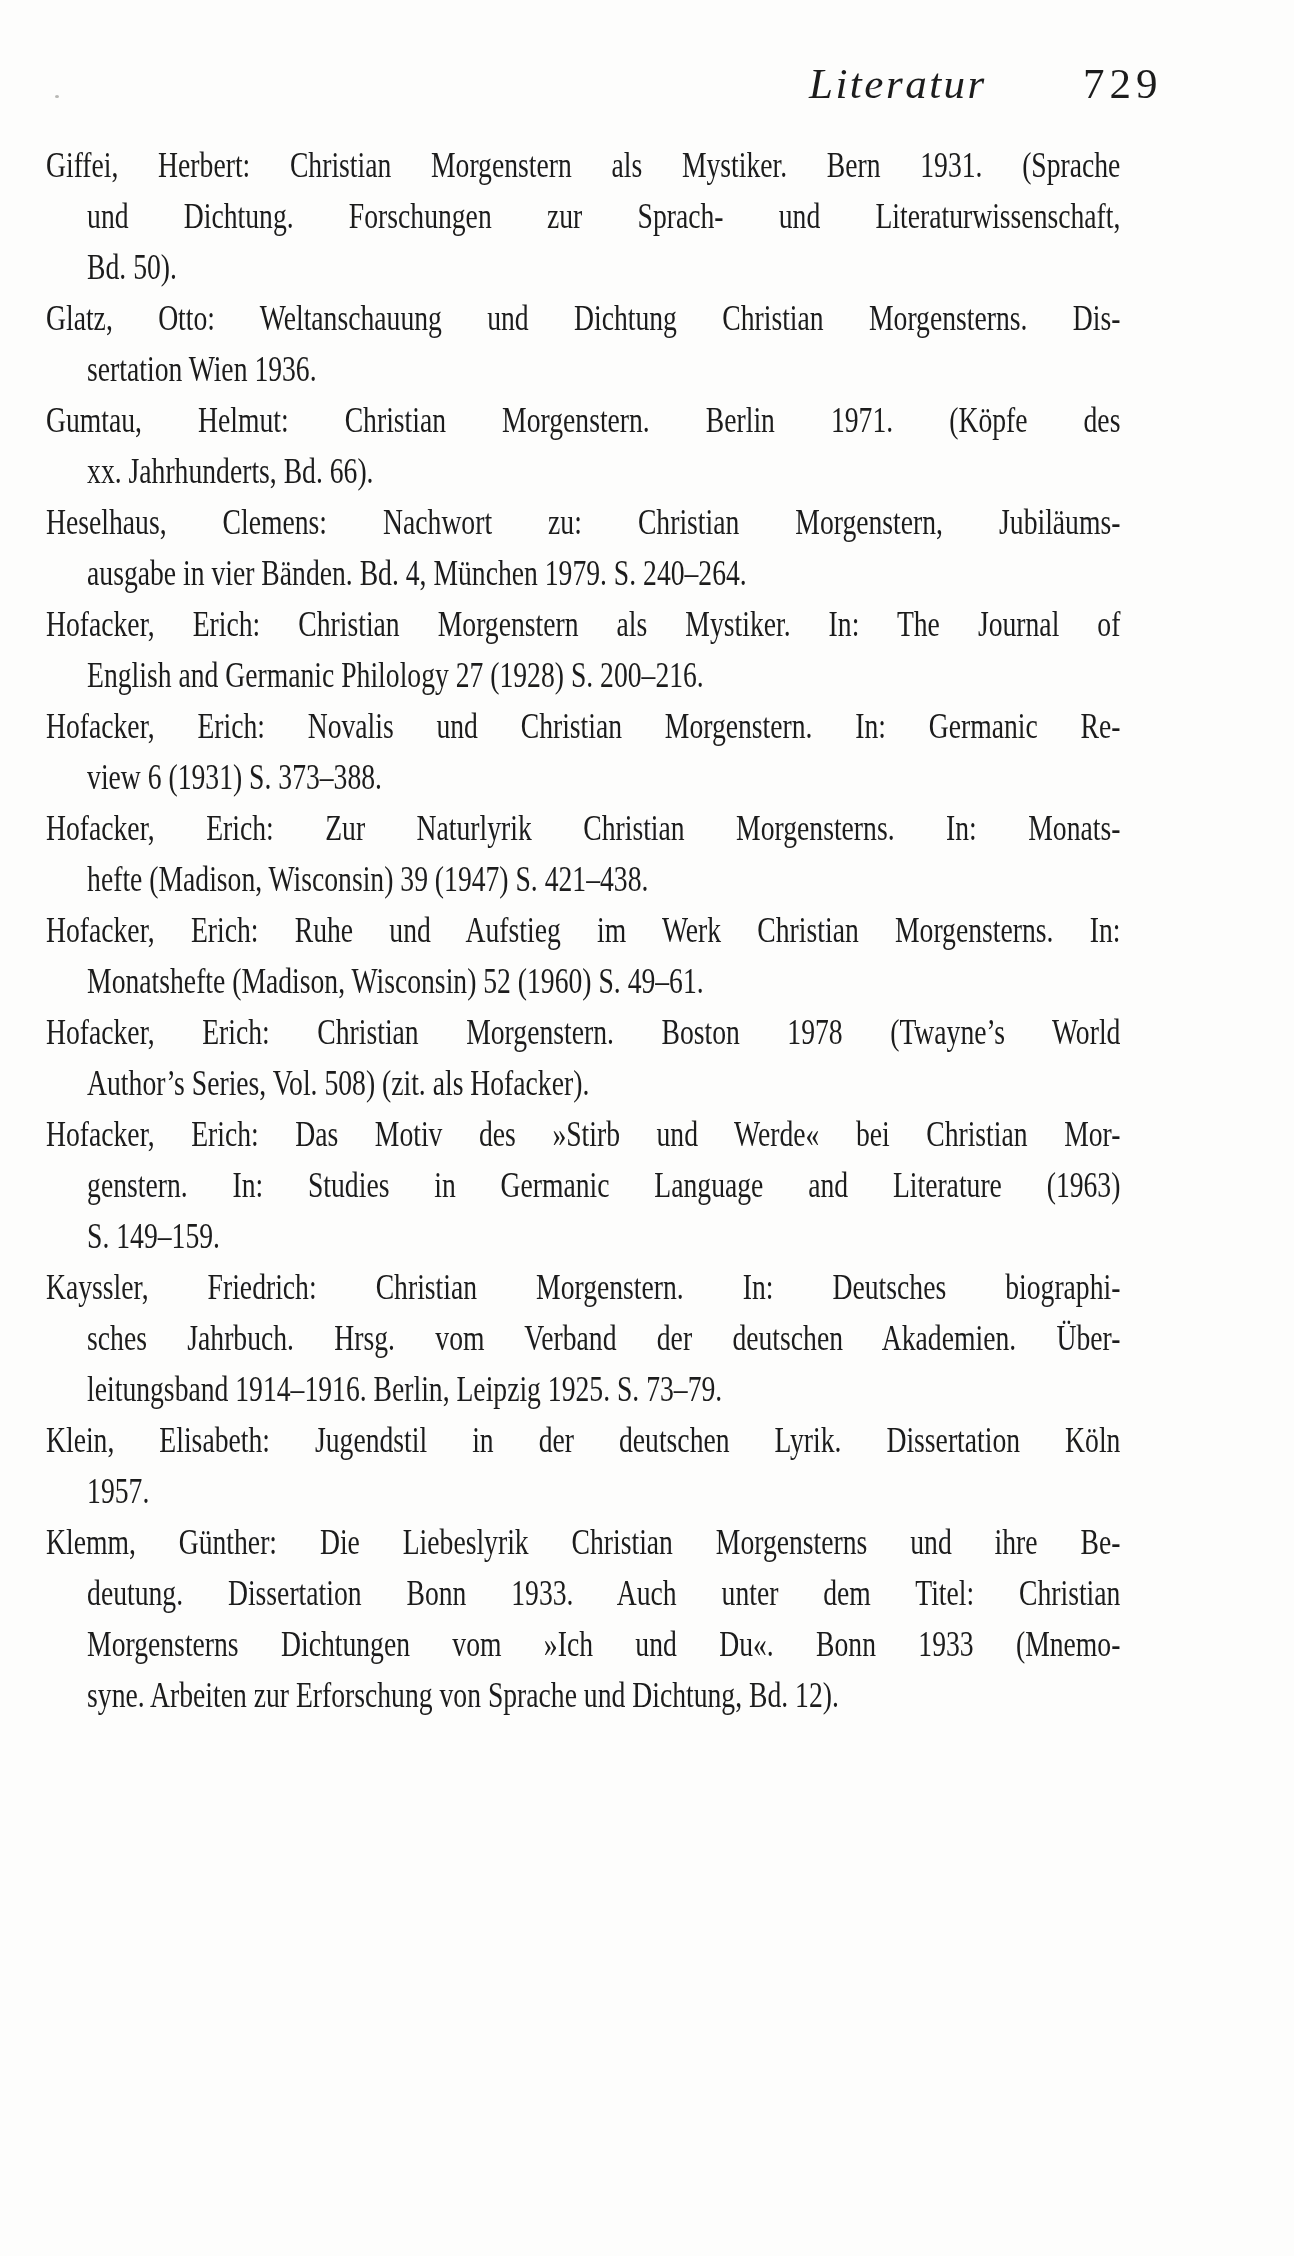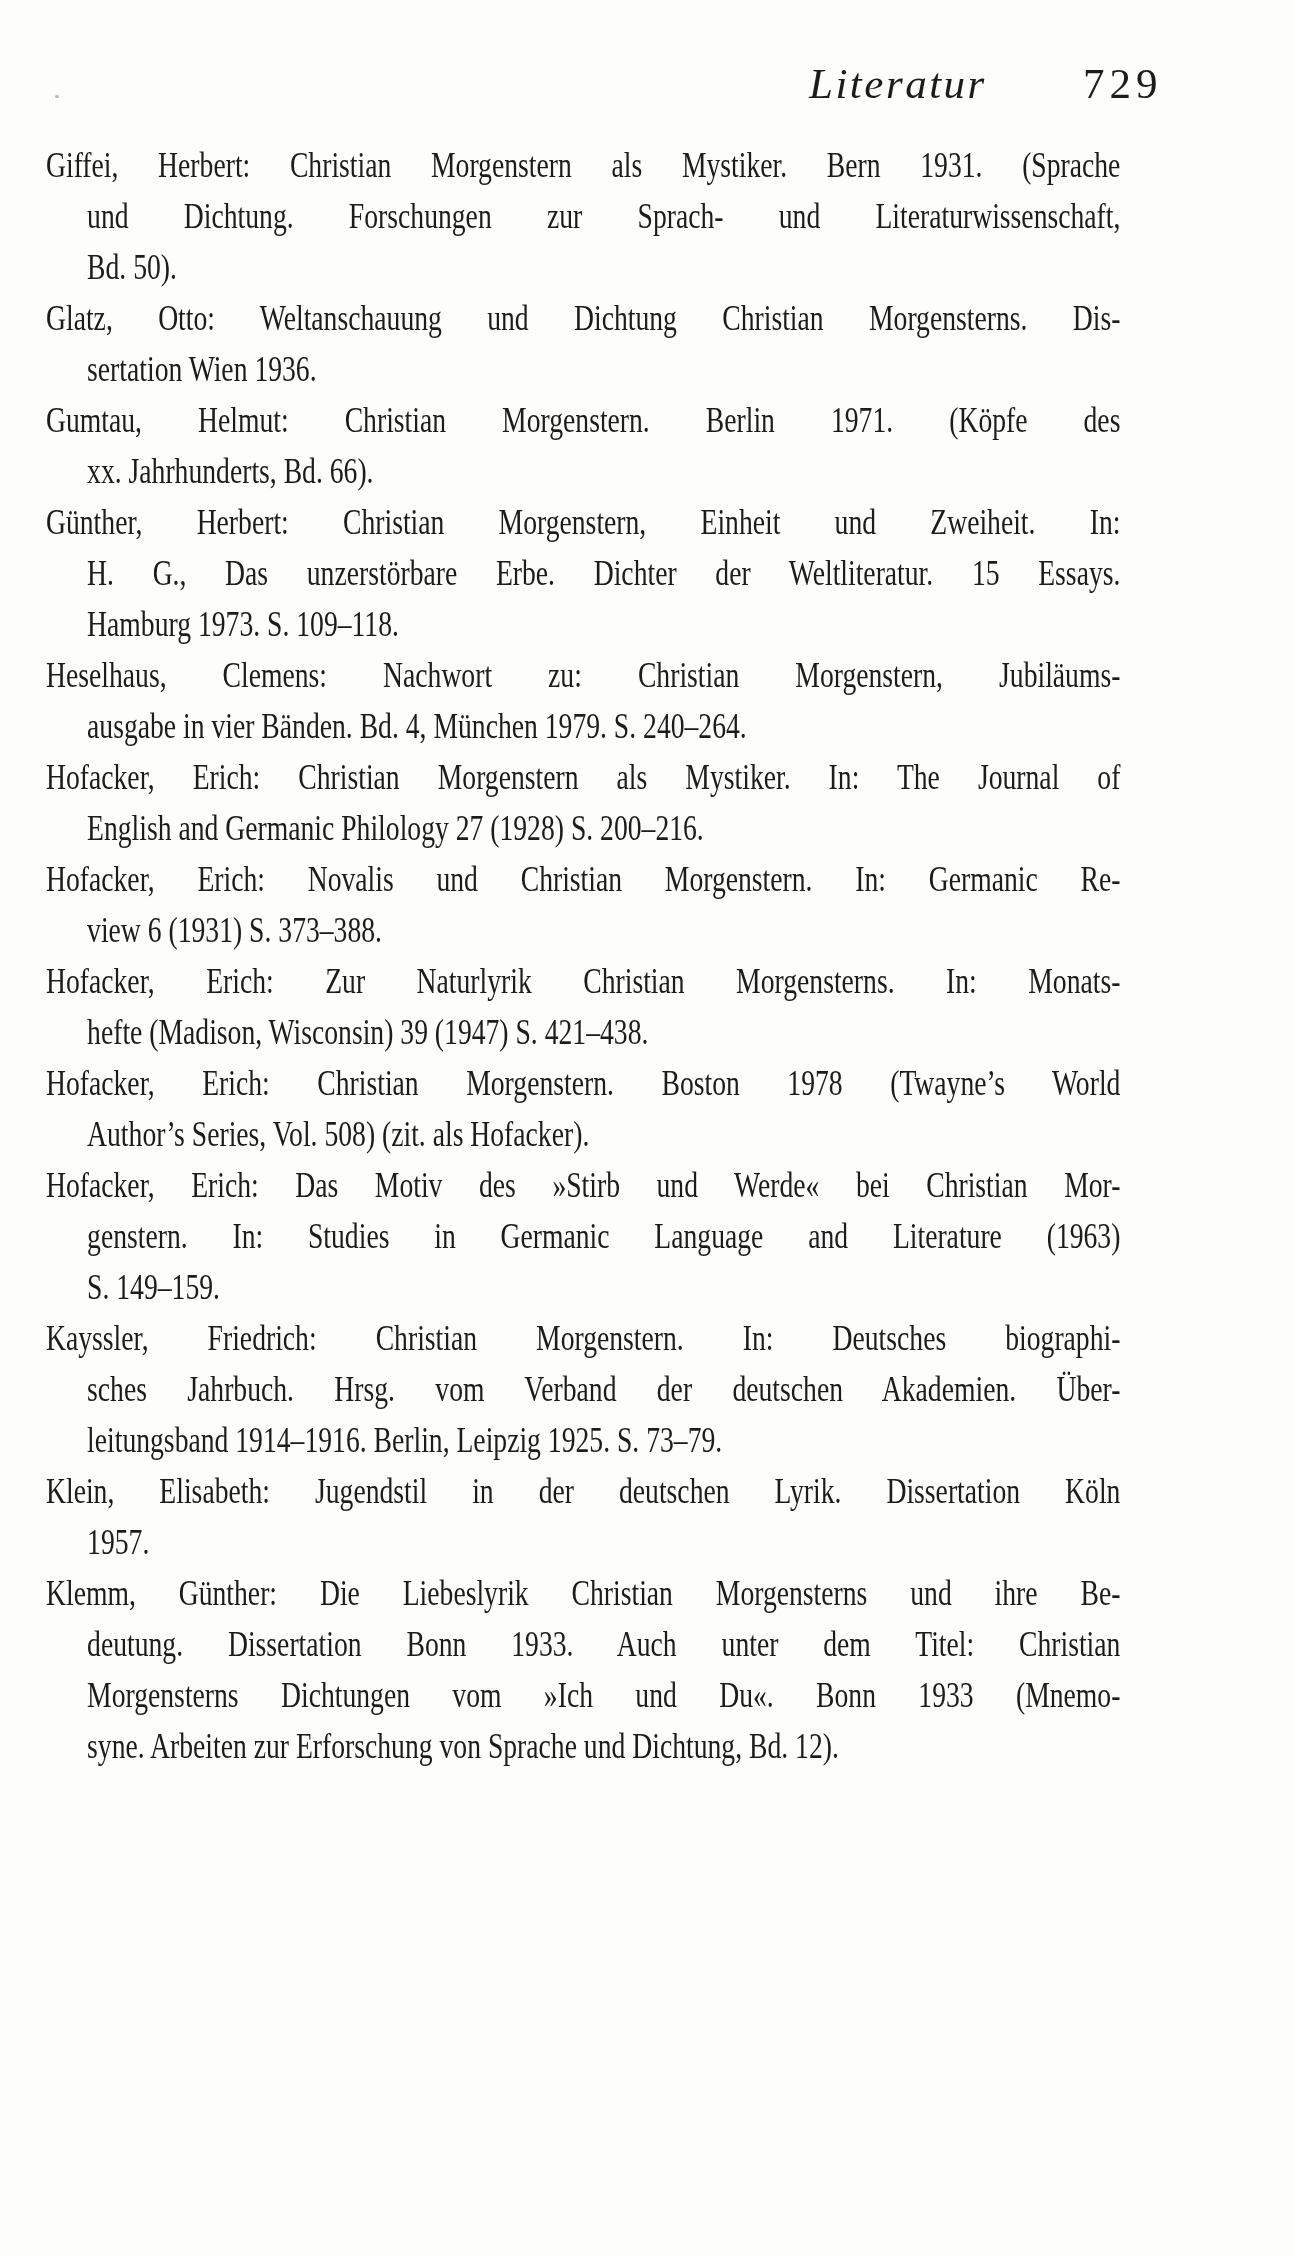--- a/index.html
+++ b/index.html
@@ -88,39 +88,38 @@
       </div>
       <div class="entry">
         <div class="line">Glatz, Otto: Weltanschauung und Dichtung Christian Morgensterns. Dis-</div>
         <div class="line cont last">sertation Wien 1936.</div>
       </div>
       <div class="entry">
         <div class="line">Gumtau, Helmut: Christian Morgenstern. Berlin 1971. (Köpfe des</div>
         <div class="line cont last">xx. Jahrhunderts, Bd. 66).</div>
       </div>
       <div class="entry">
-        <div class="line">Günther, Herbert: Christian Morgenstern, Einheit und Zweiheit. In:</div>
-        <div class="line cont">H. G., Das unzerstörbare Erbe. Dichter der Weltliteratur. 15 Essays.</div>
-        <div class="line cont last">Hamburg 1973. S. 109–118.</div>
-      </div>
-      <div class="entry">
         <div class="line">Heselhaus, Clemens: Nachwort zu: Christian Morgenstern, Jubiläums-</div>
         <div class="line cont last">ausgabe in vier Bänden. Bd. 4, München 1979. S. 240–264.</div>
       </div>
       <div class="entry">
         <div class="line">Hofacker, Erich: Christian Morgenstern als Mystiker. In: The Journal of</div>
         <div class="line cont last">English and Germanic Philology 27 (1928) S. 200–216.</div>
       </div>
       <div class="entry">
         <div class="line">Hofacker, Erich: Novalis und Christian Morgenstern. In: Germanic Re-</div>
         <div class="line cont last">view 6 (1931) S. 373–388.</div>
       </div>
       <div class="entry">
         <div class="line">Hofacker, Erich: Zur Naturlyrik Christian Morgensterns. In: Monats-</div>
         <div class="line cont last">hefte (Madison, Wisconsin) 39 (1947) S. 421–438.</div>
+      </div>
+      <div class="entry">
+        <div class="line">Hofacker, Erich: Ruhe und Aufstieg im Werk Christian Morgensterns. In:</div>
+        <div class="line cont last">Monatshefte (Madison, Wisconsin) 52 (1960) S. 49–61.</div>
       </div>
       <div class="entry">
         <div class="line">Hofacker, Erich: Christian Morgenstern. Boston 1978 (Twayne’s World</div>
         <div class="line cont last">Author’s Series, Vol. 508) (zit. als Hofacker).</div>
       </div>
       <div class="entry">
         <div class="line">Hofacker, Erich: Das Motiv des »Stirb und Werde« bei Christian Mor-</div>
         <div class="line cont">genstern. In: Studies in Germanic Language and Literature (1963)</div>
         <div class="line cont last">S. 149–159.</div>
       </div>

